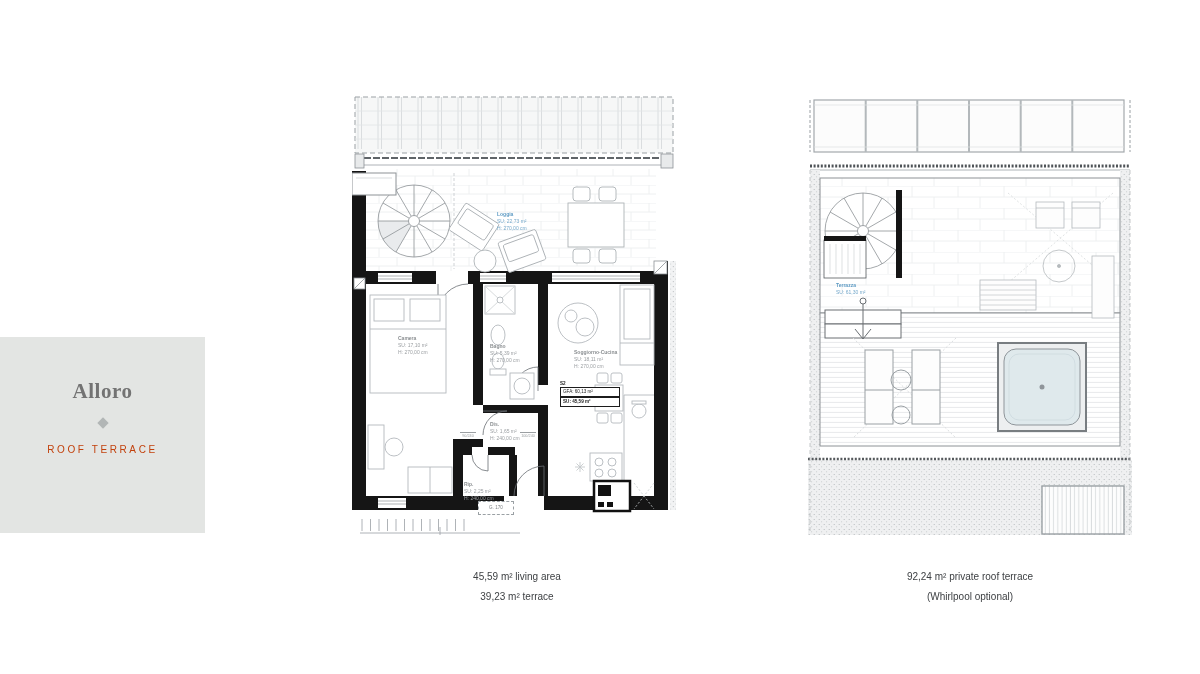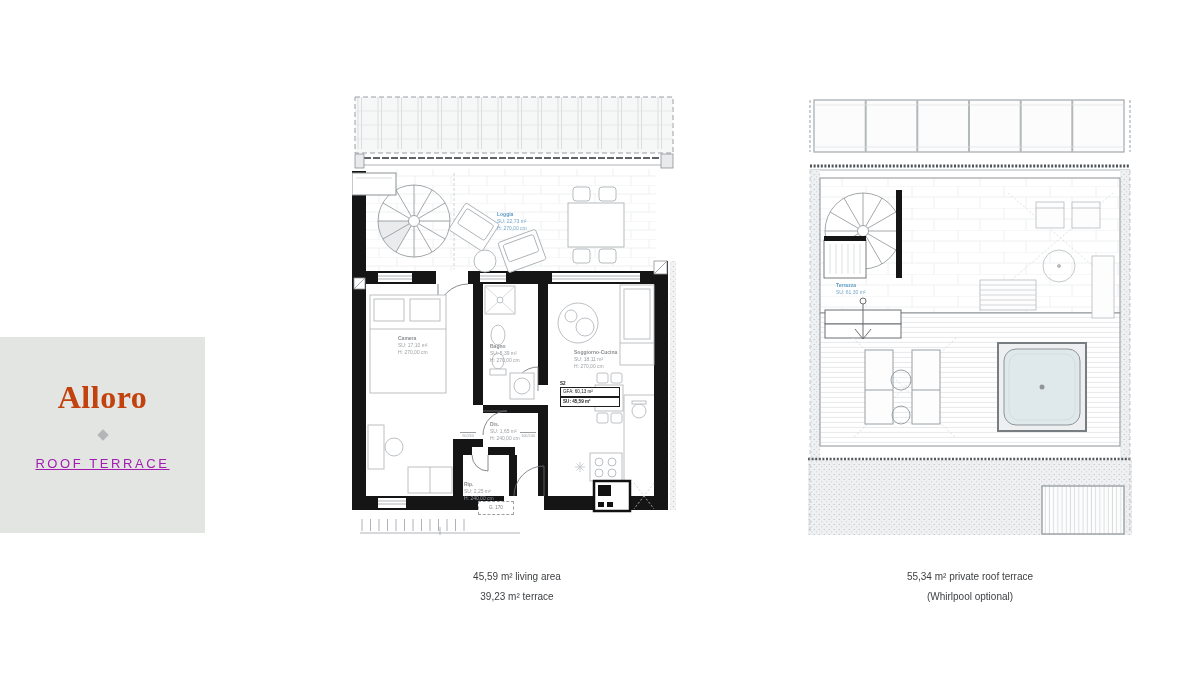--- a/index.html
+++ b/index.html
@@ -4,23 +4,23 @@
 <style>
   html,body{margin:0;padding:0;}
   body{width:1200px;height:674px;background:#ffffff;position:relative;overflow:hidden;
        font-family:"Liberation Sans",sans-serif;}
   .page{position:absolute;inset:0;background:#ffffff;}
 
   
   .info-card{position:absolute;left:0;top:337px;width:205px;height:196px;background:#e3e5e3;
              display:flex;flex-direction:column;align-items:center;}
   .info-title{margin:42px 0 0 0;font-family:"Liberation Serif",serif;font-weight:700;
-              font-size:32px;color:#c2410c;letter-spacing:.5px;}
+              font-size:21px;color:#737373;letter-spacing:.5px;}
   .diamond{margin-top:15px;width:8px;height:8px;background:#b2b6b6;transform:rotate(45deg);}
-  .info-subtitle{margin-top:17px;font-size:13px;letter-spacing:2.6px;color:#a21caf;text-decoration:underline;}
+  .info-subtitle{margin-top:17px;font-size:10px;letter-spacing:2.6px;color:#c2410c;}
 
   
   .plan{position:absolute;margin:0;padding:0;}
   .plan-left{left:352px;top:95px;width:330px;height:440px;}
   .plan-right{left:808px;top:98px;width:324px;height:437px;}
   .plan svg{position:absolute;left:0;top:0;}
 
   
   .lbl{position:absolute;font-size:5px;line-height:1.35;color:#9b9fa2;white-space:nowrap;}
   .lbl .nm{display:block;font-weight:bold;color:#8a8e91;}
@@ -349,17 +349,17 @@
       <span class="nm">Terrazza</span>
       <span>SU: 61,30 m²</span>
     </div>
   </figure>
 
   <div class="caption caption-left">
     <div>45,59 m² living area</div>
     <div>39,23 m² terrace</div>
   </div>
   <div class="caption caption-right">
-    <div>55,34 m² private roof terrace</div>
+    <div>92,24 m² private roof terrace</div>
     <div>(Whirlpool optional)</div>
   </div>
 
 </div>
 
 </body></html>

